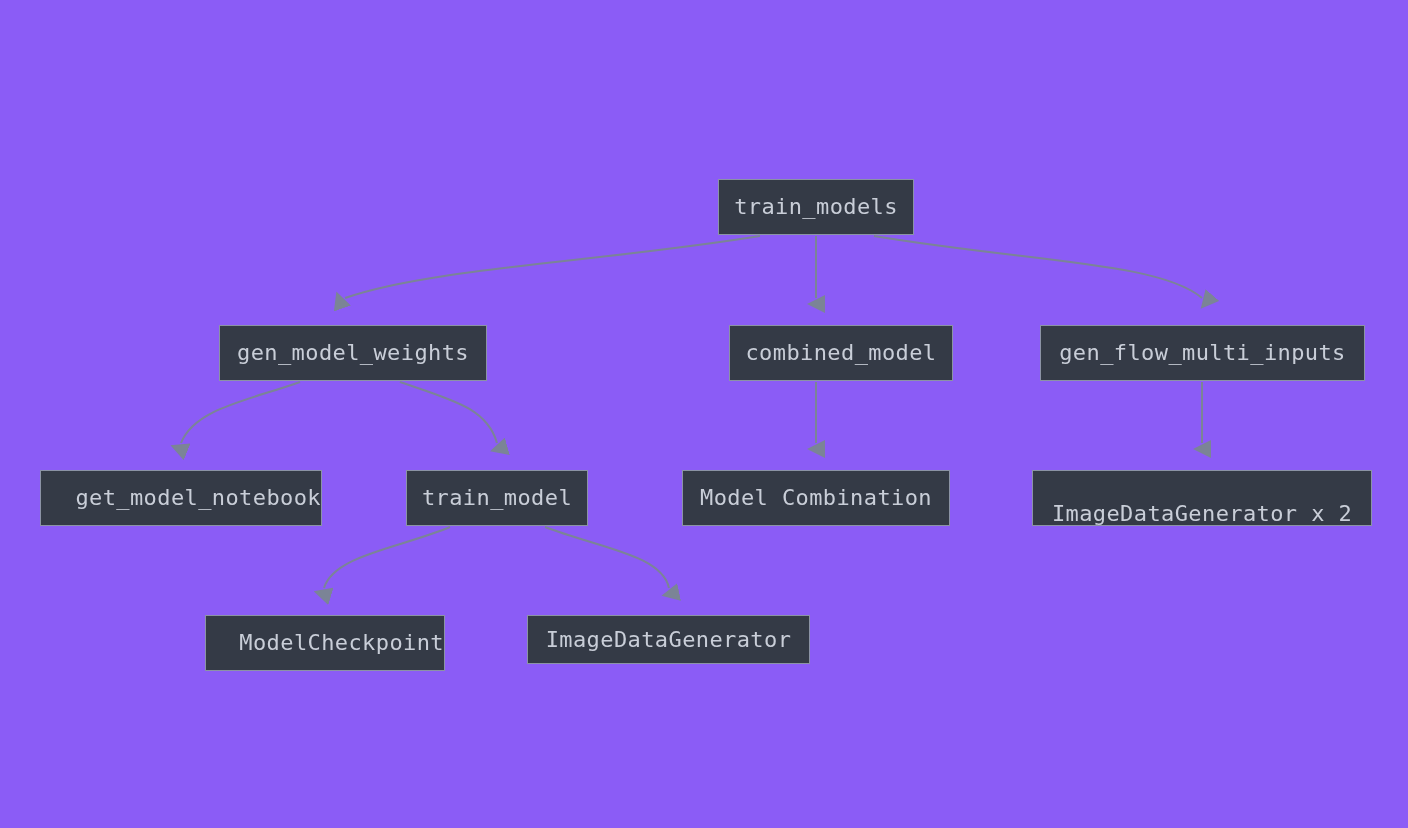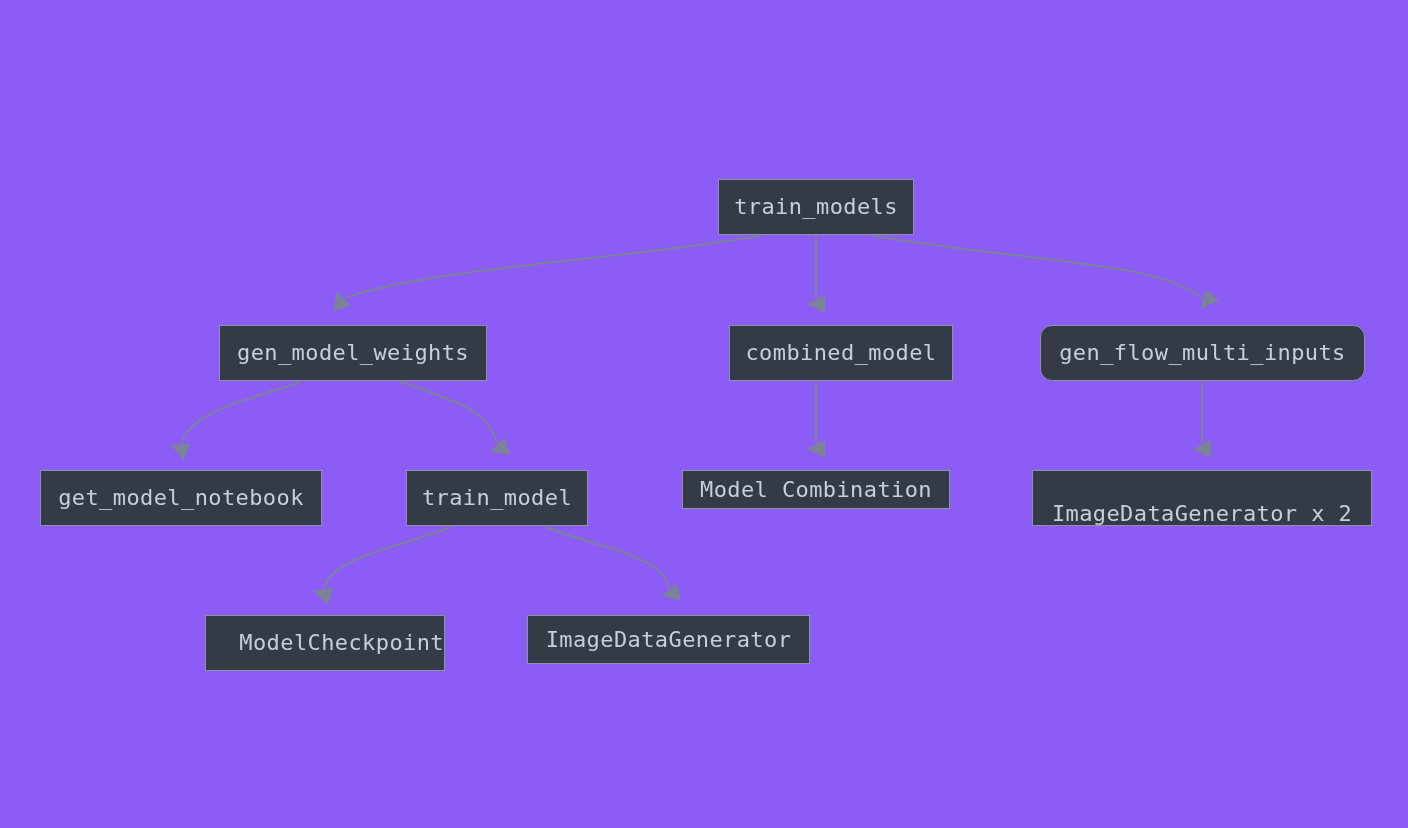--- a/index.html
+++ b/index.html
@@ -73,30 +73,30 @@
   <div id="nodes">
       <div class="node" style="left: 718px; top: 179px; width: 196px; height: 56px; background: rgb(52, 58, 70); border-color: rgb(139, 147, 165); color: rgb(201, 206, 216);">
         <span class="node-label">train_models</span>
       </div>
       <div class="node" style="left: 205px; top: 325px; width: 268px; height: 56px; background: rgb(52, 58, 70); border-color: rgb(139, 147, 165); color: rgb(201, 206, 216); margin-left: 14px;">
         <span class="node-label">gen_model_weights</span>
       </div>
       <div class="node" style="left: 729px; top: 325px; width: 224px; height: 56px; background: rgb(52, 58, 70); border-color: rgb(139, 147, 165); color: rgb(201, 206, 216);">
         <span class="node-label">combined_model</span>
       </div>
-      <div class="node" style="left: 1040px; top: 325px; width: 325px; height: 56px; background: rgb(52, 58, 70); border-color: rgb(139, 147, 165); color: rgb(201, 206, 216); border-radius: 12px;">
+      <div class="node" style="left: 1040px; top: 325px; width: 325px; height: 56px; background: rgb(52, 58, 70); border-color: rgb(139, 147, 165); color: rgb(201, 206, 216);">
         <span class="node-label">gen_flow_multi_inputs</span>
       </div>
-      <div class="node" style="left: 40px; top: 470px; width: 282px; height: 56px; background: rgb(52, 58, 70); border-color: rgb(139, 147, 165); color: rgb(201, 206, 216);">
+      <div class="node" style="left: 40px; top: 470px; width: 282px; height: 56px; background: rgb(52, 58, 70); border-color: rgb(139, 147, 165); color: rgb(201, 206, 216); justify-content: flex-end;">
         <span class="node-label">get_model_notebook</span>
       </div>
       <div class="node" style="left: 406px; top: 470px; width: 182px; height: 56px; background: rgb(52, 58, 70); border-color: rgb(139, 147, 165); color: rgb(201, 206, 216);">
         <span class="node-label">train_model</span>
       </div>
-      <div class="node" style="left: 682px; top: 470px; width: 268px; height: 39px; background: rgb(52, 58, 70); border-color: rgb(139, 147, 165); color: rgb(201, 206, 216);">
+      <div class="node" style="left: 682px; top: 470px; width: 268px; height: 56px; background: rgb(52, 58, 70); border-color: rgb(139, 147, 165); color: rgb(201, 206, 216);">
         <span class="node-label">Model Combination</span>
       </div>
       <div class="node" style="left: 1032px; top: 470px; width: 340px; height: 56px; background: rgb(52, 58, 70); border-color: rgb(139, 147, 165); color: rgb(201, 206, 216); align-items: flex-end;">
         <span class="node-label">ImageDataGenerator x 2</span>
       </div>
       <div class="node" style="left: 205px; top: 615px; width: 240px; height: 56px; background: rgb(52, 58, 70); border-color: rgb(139, 147, 165); color: rgb(201, 206, 216); justify-content: flex-end;">
         <span class="node-label">ModelCheckpoint</span>
       </div>
       <div class="node" style="left: 527px; top: 615px; width: 283px; height: 49px; background: rgb(52, 58, 70); border-color: rgb(139, 147, 165); color: rgb(201, 206, 216);">
         <span class="node-label">ImageDataGenerator</span>

